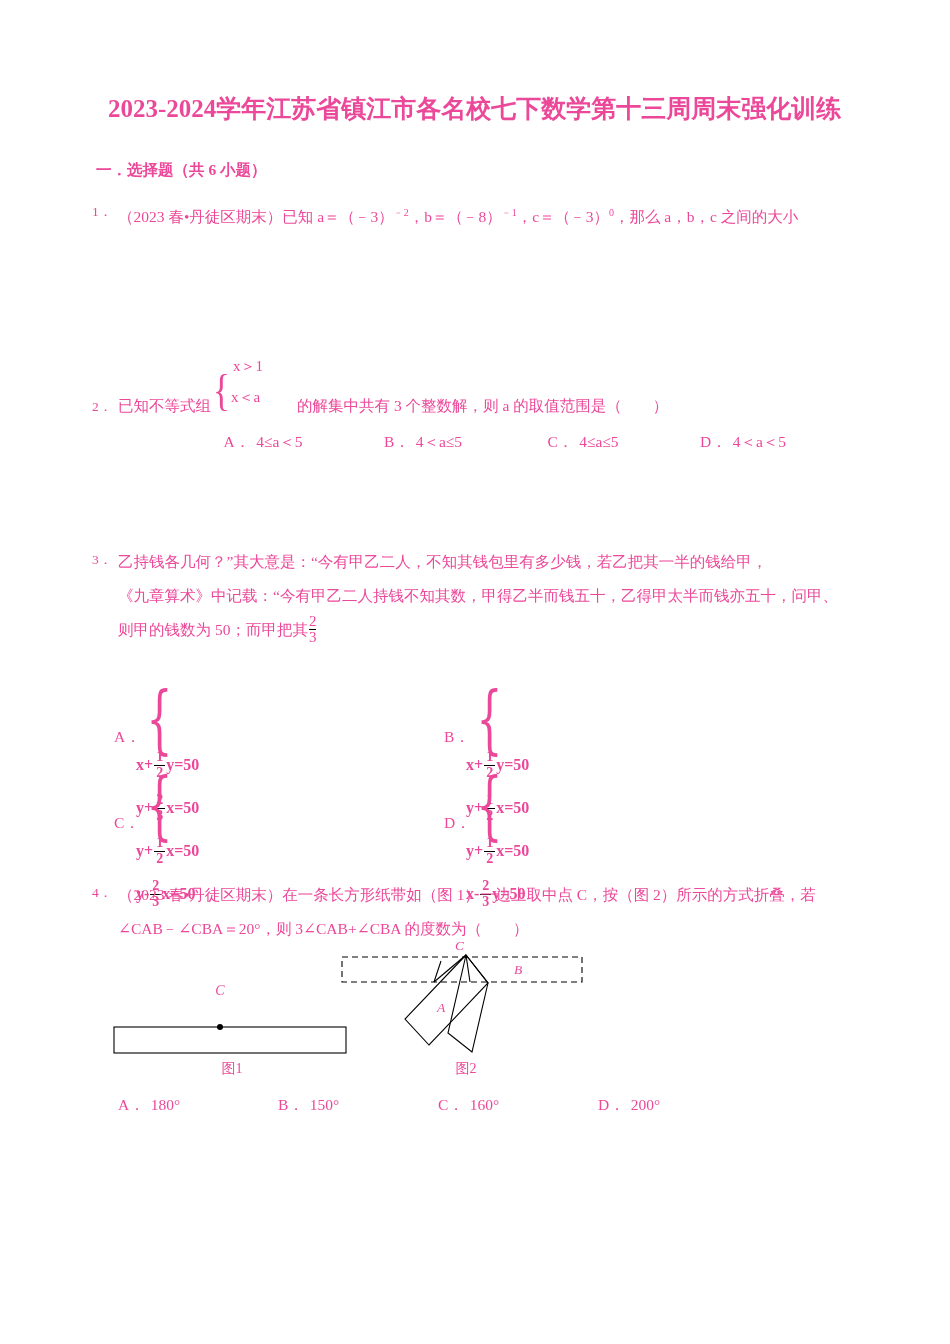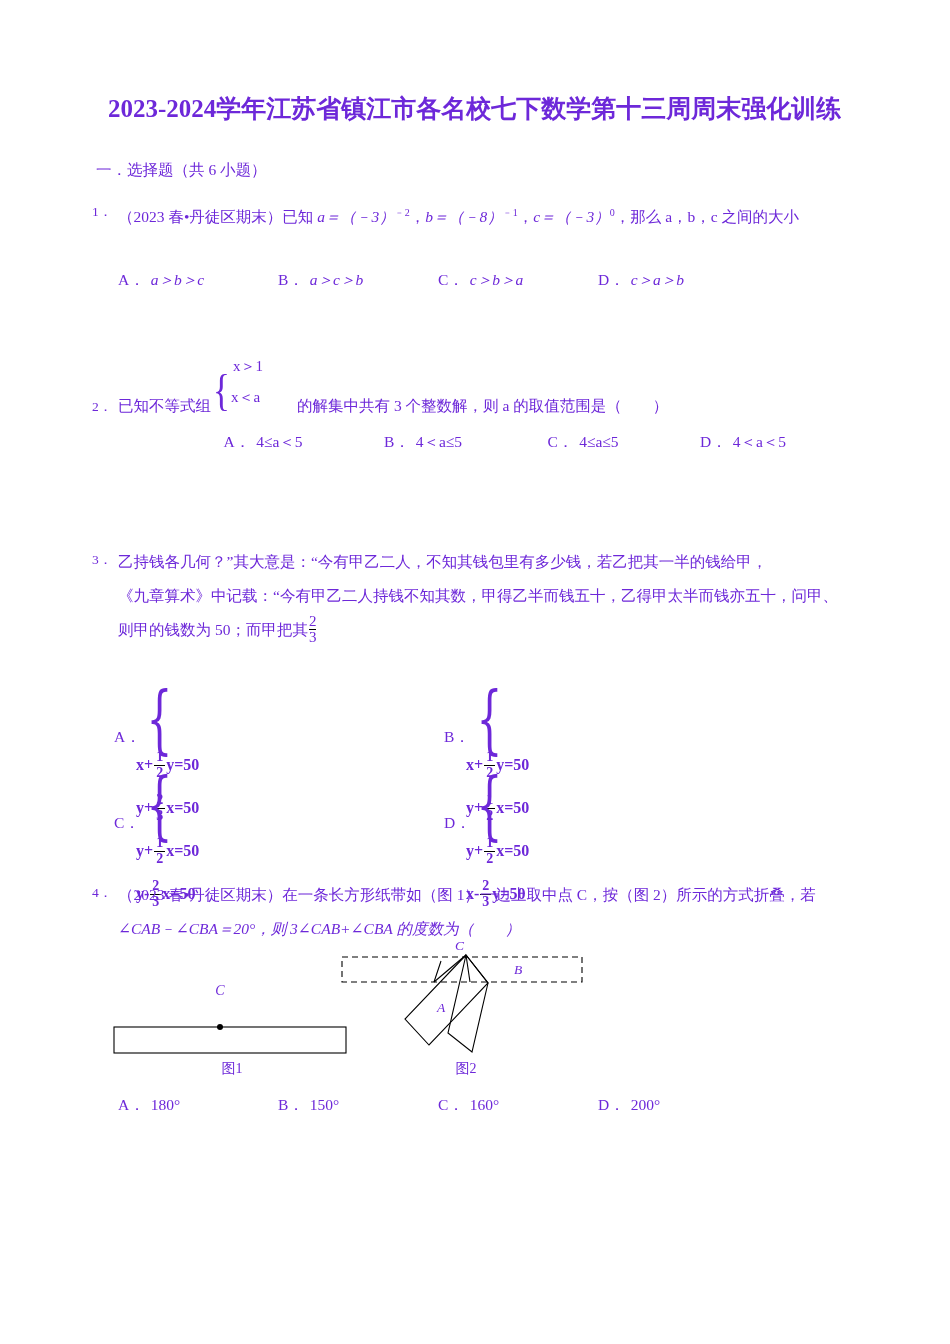--- a/index.html
+++ b/index.html
@@ -6,59 +6,59 @@
     margin: 0;
     padding: 0;
     background: #ffffff;
   }
   .page {
     position: relative;
     width: 950px;
     height: 1116px;
     background: #ffffff;
     font-family: "Liberation Serif", "DejaVu Serif", serif;
-    color: #6d28d9;
+    color: #ec4899;
     overflow: hidden;
   }
   
   .doc-title {
     position: absolute;
     left: 108px;
     top: 92px;
     width: 790px;
     font-size: 25px;
     font-weight: bold;
     letter-spacing: 0px;
     white-space: nowrap;
   }
   
   .section-head {
     position: absolute;
     left: 96px;
     top: 160px;
     font-size: 15.5px;
-    font-weight: normal;
+    font-weight: bold;
   }
   
   .q {
     position: absolute;
     font-size: 15.5px;
     line-height: 34px;
   }
   .qnum {
     position: absolute;
     font-size: 13.5px;
   }
   .qbody {
     position: absolute;
     left: 118px;
     width: 765px;
   }
   .line { white-space: nowrap; }
-  .ital { font-style: italic; }
+  .ital { }
   .supn {
     font-size: 10px;
     vertical-align: super;
   }
   
   .opts {
     position: absolute;
     left: 118px;
     width: 770px;
     font-size: 15.5px;
@@ -170,23 +170,20 @@
 
   <div class="section-head">一．选择题（共 6 小题）</div>
 
   <div class="qnum" style="left:92px; top:203px;">1．</div>
   <div class="q" style="left:0; top:196px;">
     <div class="qbody">
       <div class="line">
         <span>（2023 春•丹徒区期末）</span><span>已知</span>&nbsp;<span class="ital">a＝（﹣3）</span><span class="supn">﹣2</span>，<span class="ital">b＝（﹣8）</span><span class="supn">﹣1</span>，<span class="ital">c＝（﹣3）</span><span class="supn">0</span><span>，那么 a，b，c 之间的大小</span>
       </div>
     </div>
-  </div>
-  <div class="opts" style="top:270px;">
-    <span class="opt"><span class="opt-lab">A．</span><span class="ital">a＞b＞c</span></span><span class="opt"><span class="opt-lab">B．</span><span class="ital">a＞c＞b</span></span><span class="opt"><span class="opt-lab">C．</span><span class="ital">c＞b＞a</span></span><span class="opt"><span class="opt-lab">D．</span><span class="ital">c＞a＞b</span></span>
   </div>
 
   <div class="qnum" style="left:92px; top:398px;">2．</div>
   <div class="q2wrap">
     <span>已知不等式组</span><span class="q2sys">
       <span class="brace2">{</span>
       <span class="row1">x＞1</span>
       <span class="row2">x＜a</span>
     </span><span>的解集中共有 3 个整数解，则 a 的取值范围是（　　）</span>
   </div>

